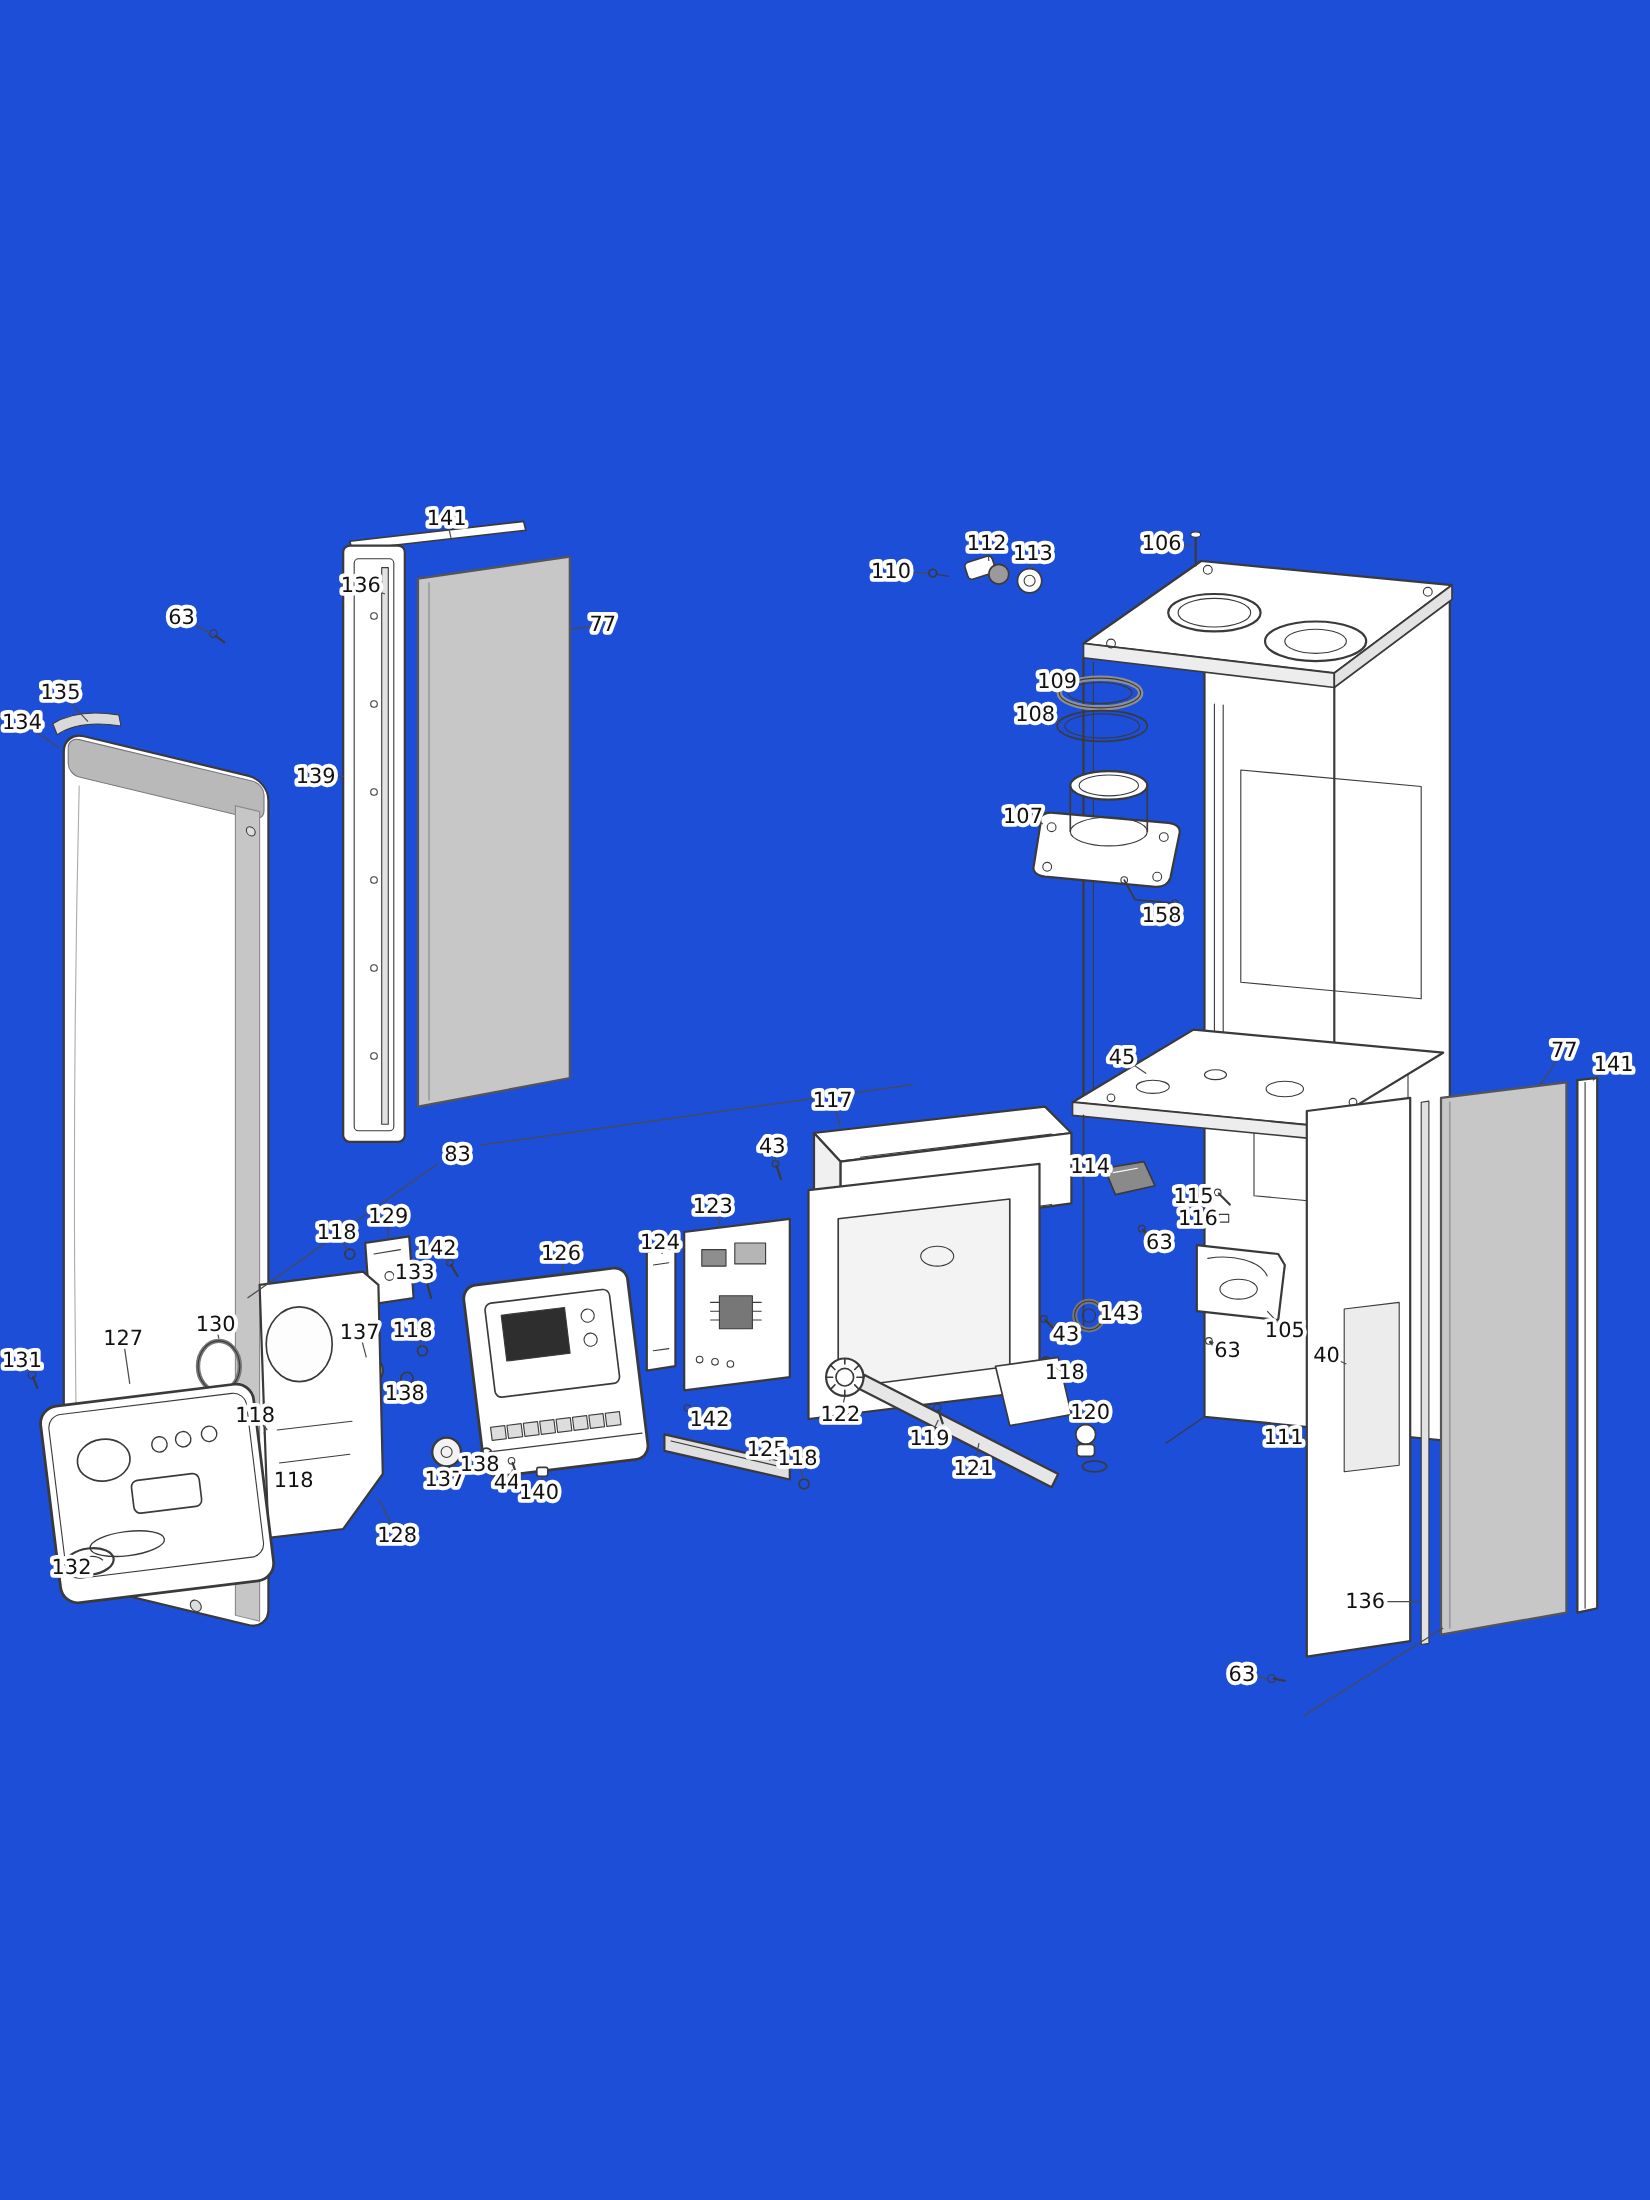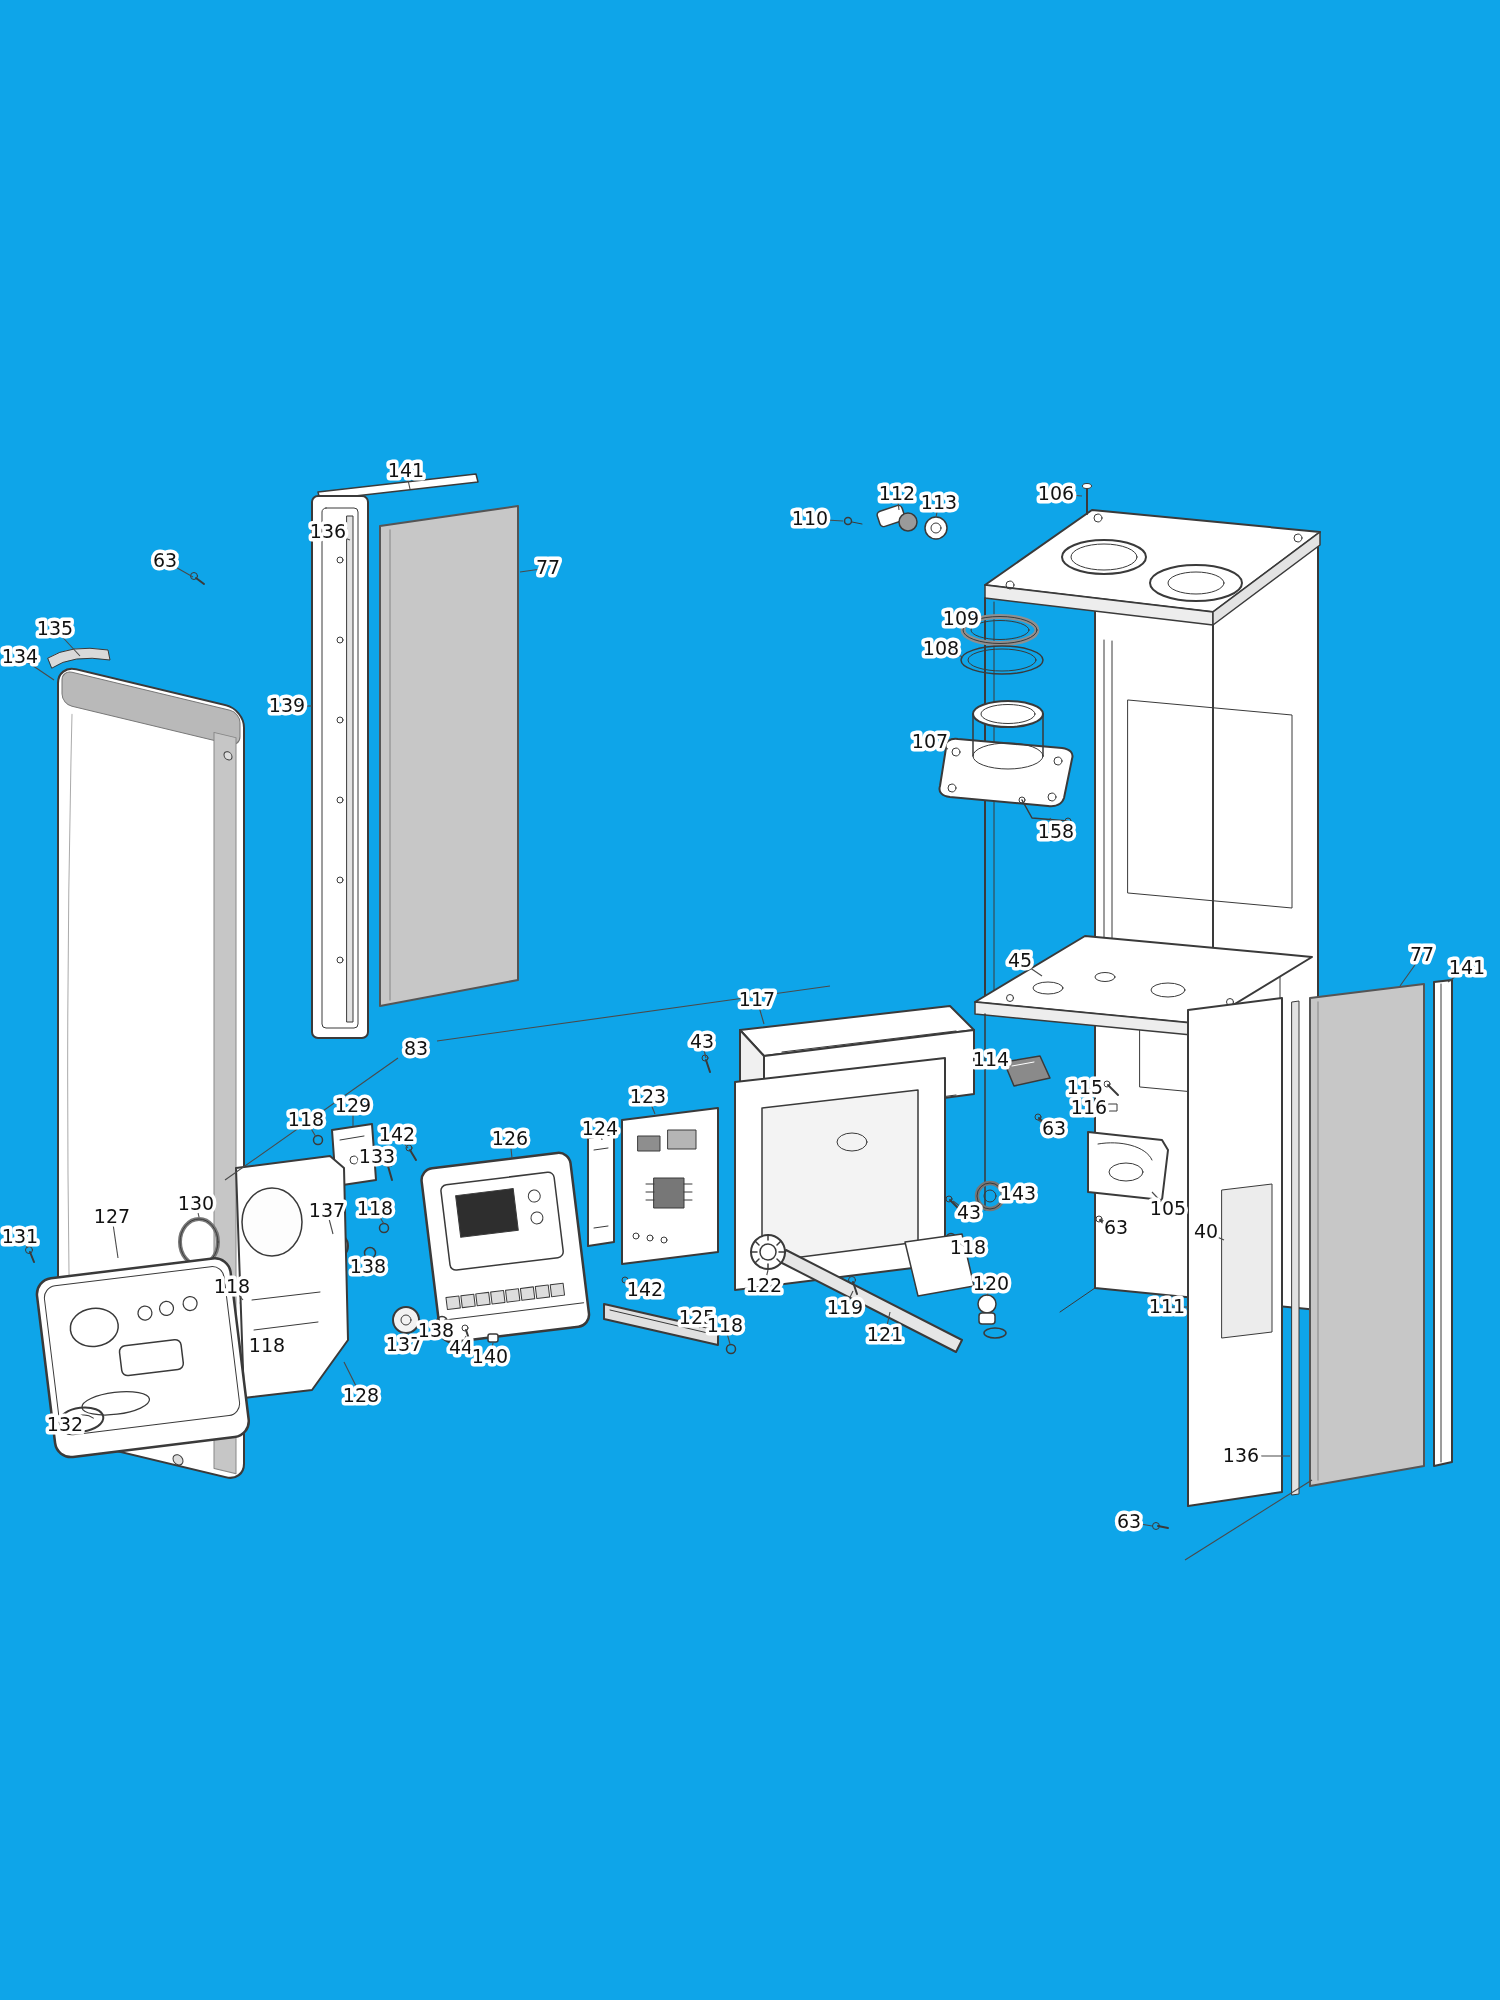--- a/index.html
+++ b/index.html
@@ -1,16 +1,16 @@
 <!DOCTYPE html>
 <html><head>
 <meta charset="utf-8">
 <style>
   html,body{margin:0;padding:0;background:#ffffff;}
-  .page{position:relative;width:1500px;height:2000px;background:#0ea5e9;overflow:hidden;}
+  .page{position:relative;width:1500px;height:2000px;background:#1d4ed8;overflow:hidden;}
   svg{display:block;}
   #guide-lines line, #leader-lines line{stroke:#4a4a4a;stroke-width:1.1;}
   #part-labels text{
     font-family:"DejaVu Sans", sans-serif;
     font-size:19px;
     fill:#121212;
     text-anchor:middle;
     paint-order:stroke fill;
     stroke:#ffffff;
     stroke-width:7px;

